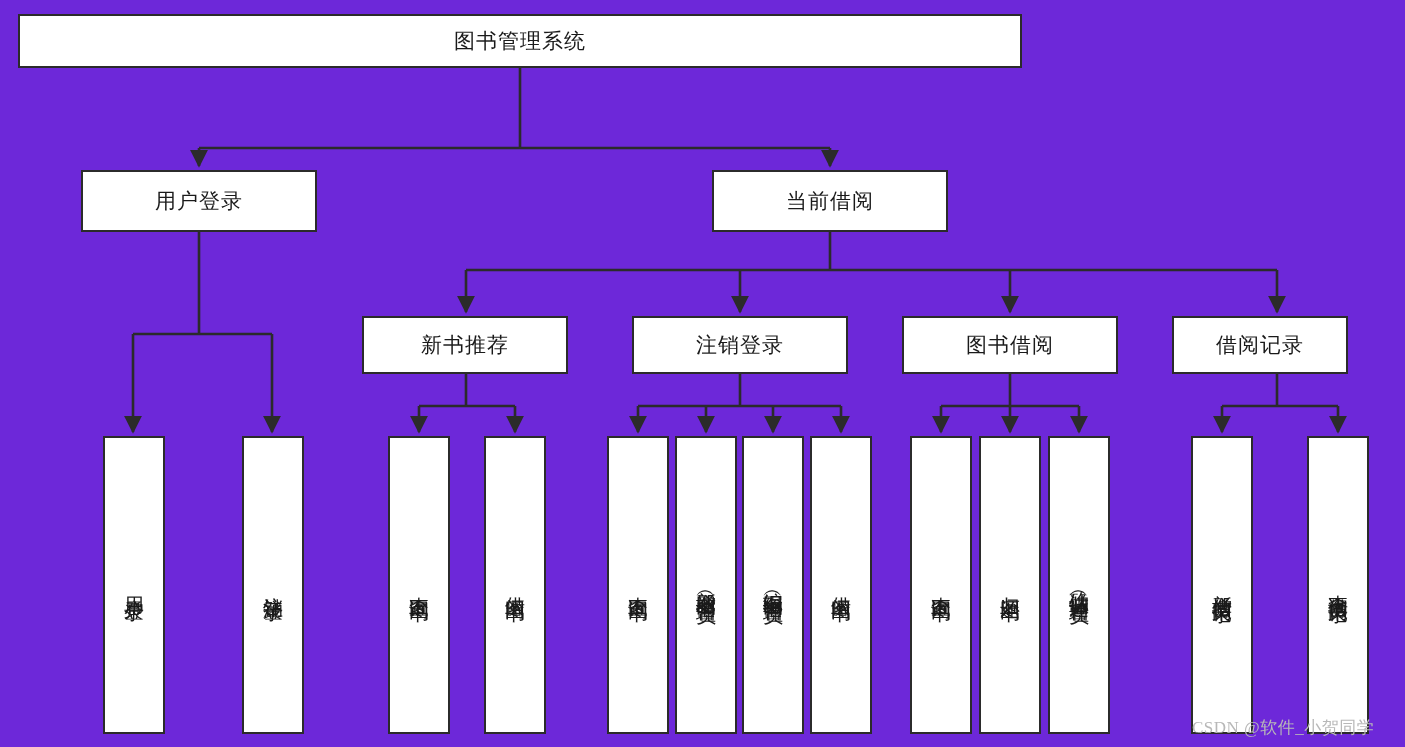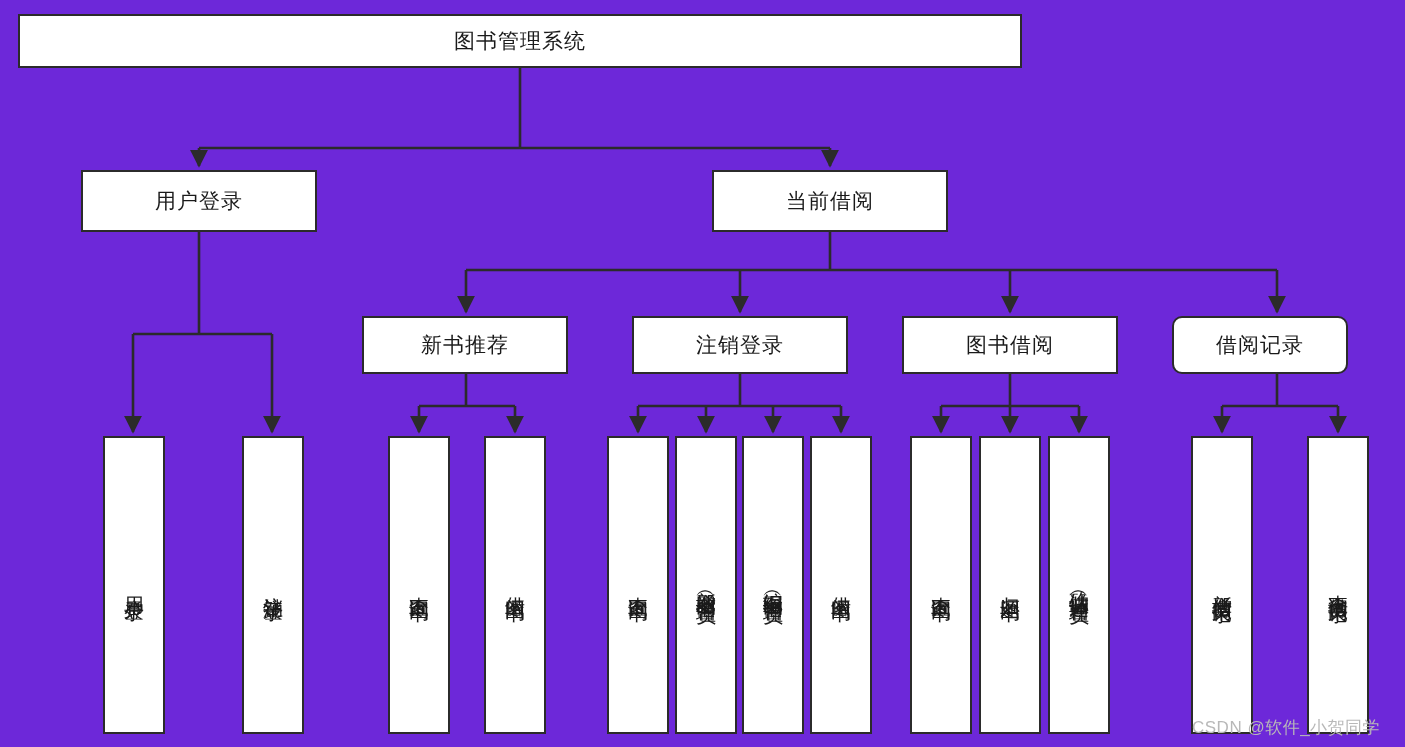--- a/index.html
+++ b/index.html
@@ -129,21 +129,21 @@
 
   <div class="node horiz" style="left:362px; top:316px; width:206px; height:58px;">
     <span>新书推荐</span>
   </div>
   <div class="node horiz" style="left:632px; top:316px; width:216px; height:58px;">
     <span>注销登录</span>
   </div>
   <div class="node horiz" style="left:902px; top:316px; width:216px; height:58px;">
     <span>图书借阅</span>
   </div>
-  <div class="node horiz" style="left:1172px; top:316px; width:176px; height:58px;border-radius:10px;">
+  <div class="node horiz" style="left:1172px; top:316px; width:176px; height:58px;">
     <span>借阅记录</span>
   </div>
 
   <div class="node vert" style="left:103px; top:436px; width:62px; height:298px;">
     <span class="vtext">用户登录</span>
   </div>
   <div class="node vert" style="left:242px; top:436px; width:62px; height:298px;">
     <span class="vtext">注销登录</span>
   </div>
 
@@ -177,15 +177,15 @@
     <span class="vtext">确认归还（管理员）</span>
   </div>
 
   <div class="node vert" style="left:1191px; top:436px; width:62px; height:298px;">
     <span class="vtext">新增借阅记录</span>
   </div>
   <div class="node vert" style="left:1307px; top:436px; width:62px; height:298px;">
     <span class="vtext">查询借阅记录</span>
   </div>
 
-  <div class="watermark" style="left:1192px; top:716px;">CSDN @软件_小贺同学</div>
+  <div class="watermark" style="left:1192px; top:716px;font-family:Liberation Serif, serif;">CSDN @软件_小贺同学</div>
 
 </div>
 
 </body></html>

